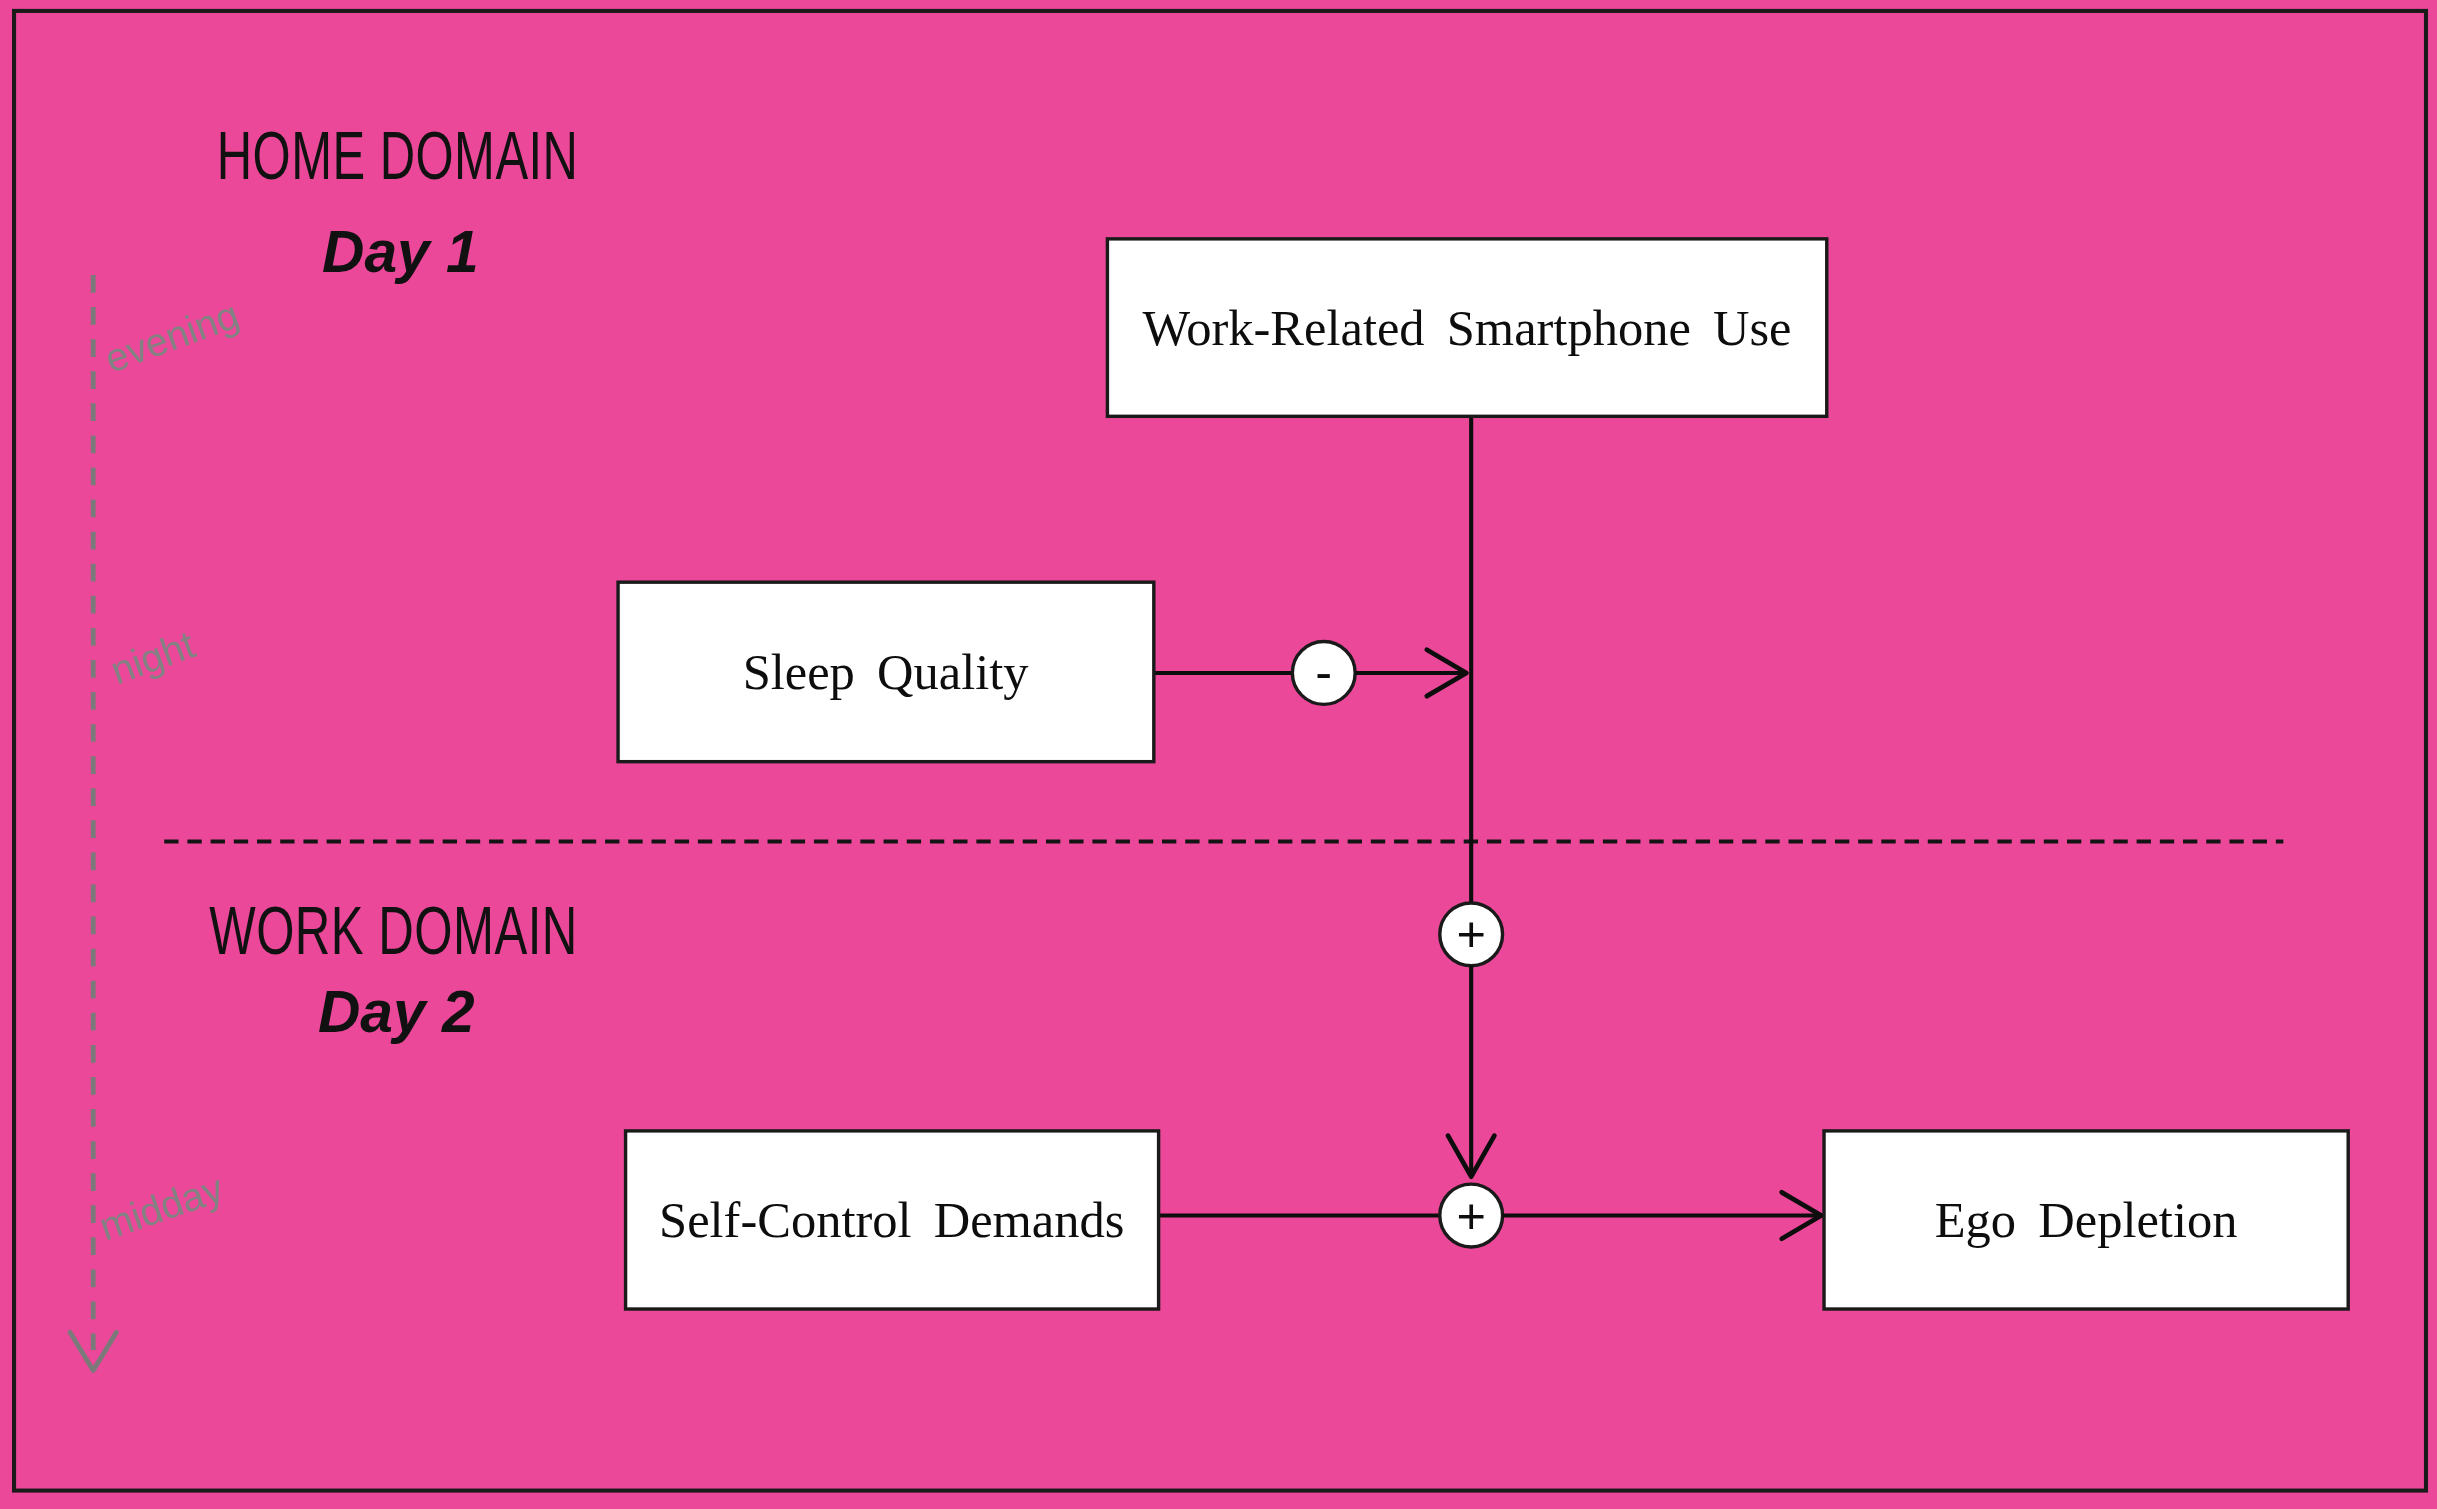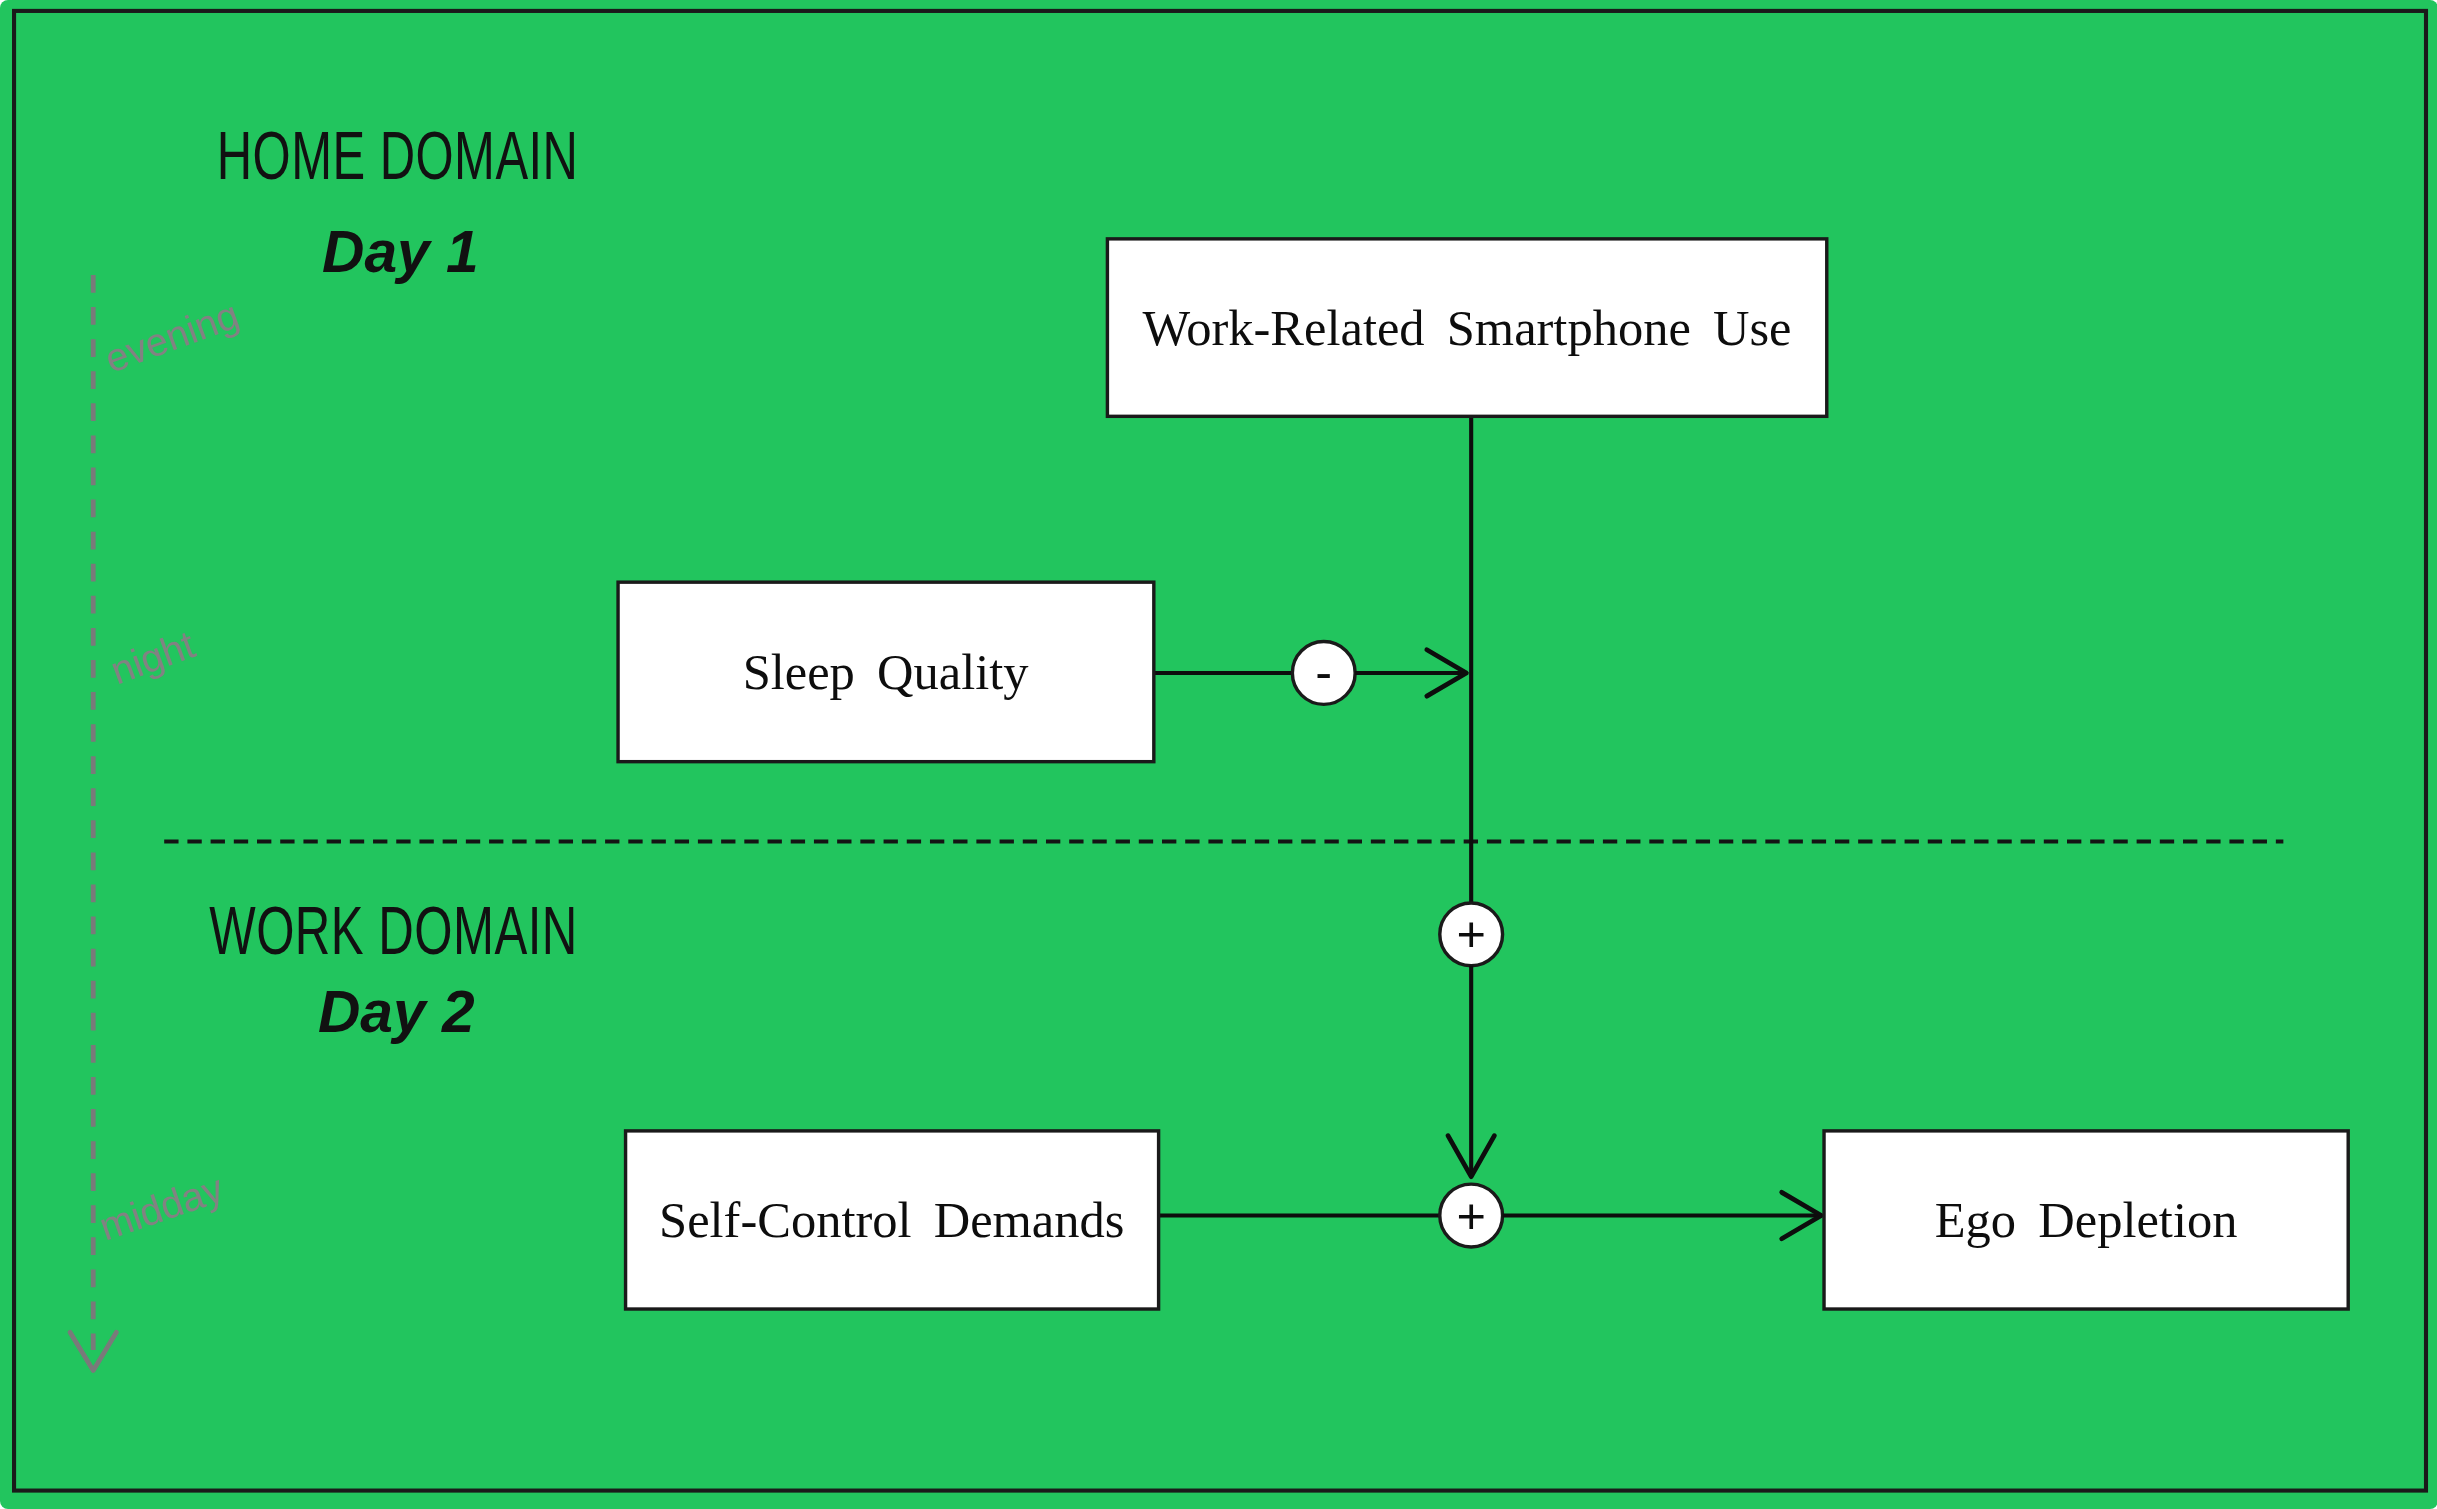--- a/index.html
+++ b/index.html
@@ -6,22 +6,21 @@
     margin: 0;
     padding: 0;
     background: #ffffff;
     width: 2438px;
     height: 1509px;
   }
   .canvas-wrap {
     position: relative;
     width: 2438px;
     height: 1509px;
-    background: #22c55e;
-    border-radius: 8px;
+    background: #ec4899;
   }
   svg { display: block; }
   .domain-title {
     font-family: "Liberation Sans", "DejaVu Sans", sans-serif;
     font-size: 100px;
     fill: #111111;
     letter-spacing: 1px;
   }
   .domain-day {
     font-family: "Liberation Sans", "DejaVu Sans", sans-serif;

